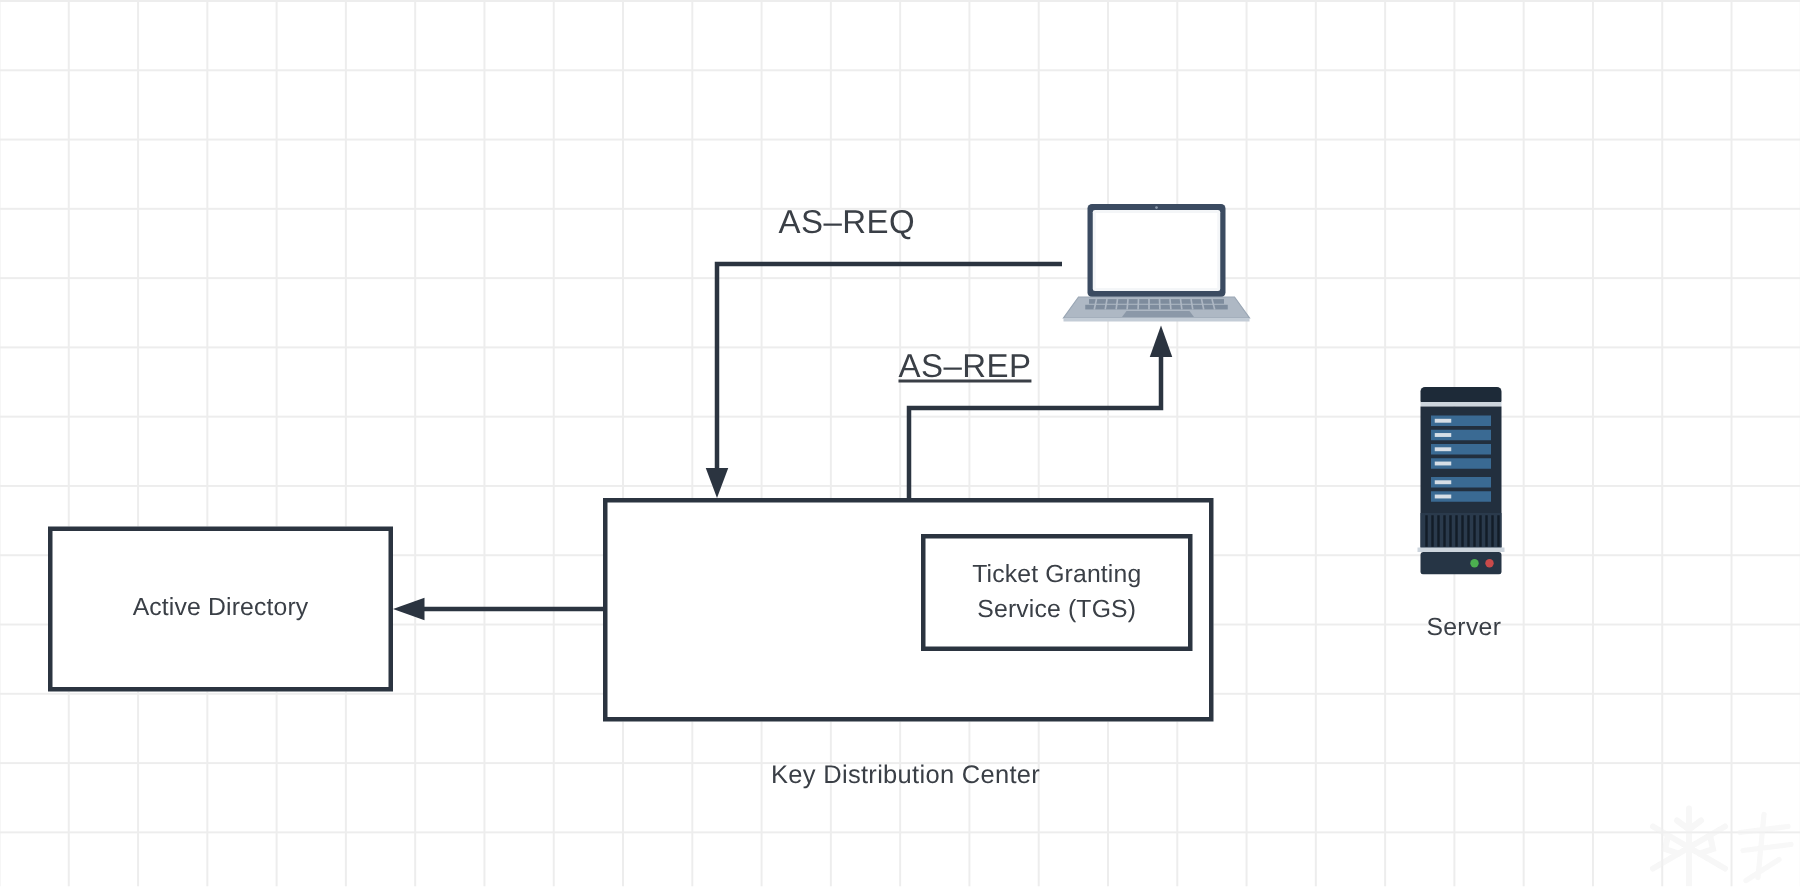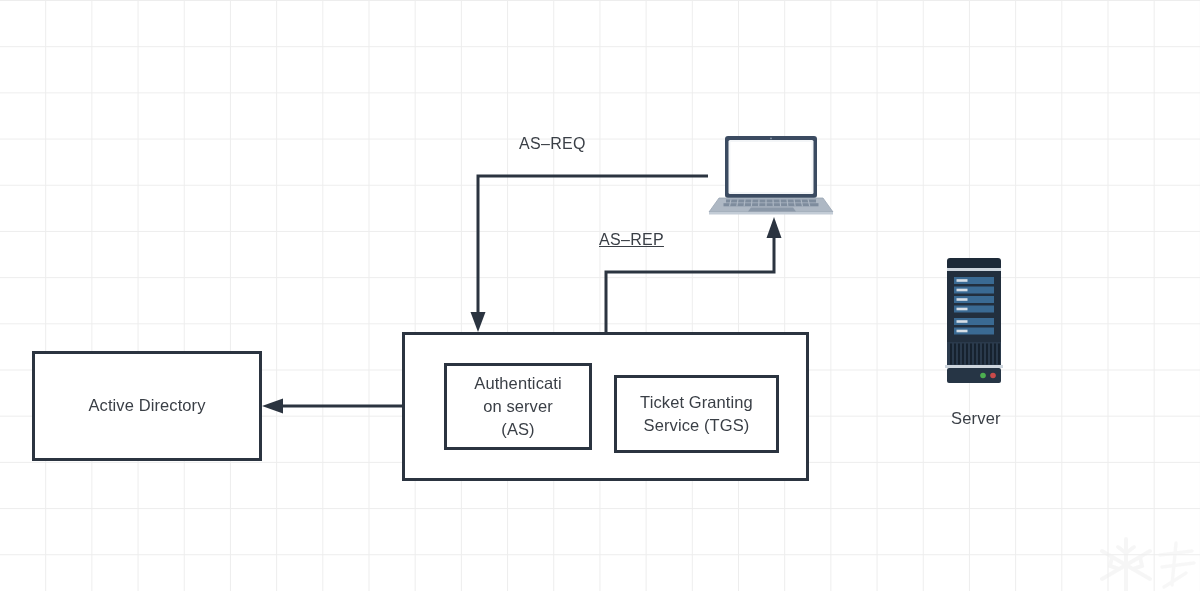--- a/index.html
+++ b/index.html
@@ -38,39 +38,39 @@
     font-size: 16.5px;
     line-height: 1.42;
     color: #3a3f46;
     letter-spacing: 0.1px;
     padding: 0 6px;
   }
 
   #ad-box      { left: 32px;  top: 351px; width: 230px; height: 110px; }
   #kdc-box     { left: 402px; top: 332px; width: 407px; height: 149px; border-width: 3px; }
   #as-box      { left: 444px; top: 363px; width: 148px; height: 87px;  border-width: 3px; }
-  #tgs-box     { left: 614px; top: 375px; width: 165px; height: 78px;  border-width: 3px; }
+  #tgs-box     { left: 614px; top: 356px; width: 181px; height: 78px;  border-width: 3px; }
 
   #as-box .node-label  { font-size: 16.5px; line-height: 1.40; }
   #tgs-box .node-label { font-size: 16.5px; line-height: 1.40; }
 
   
   .caption {
     position: absolute;
     font-size: 17px;
     color: #3a3f46;
     white-space: nowrap;
     letter-spacing: 0.2px;
   }
   #kdc-caption    { left: 514px; top: 507px; }
   #server-caption { left: 951px; top: 409px; font-size: 16.5px; text-align: right; }
 
   .edge-label {
     position: absolute;
-    font-size: 16px;
+    font-size: 22px;
     color: #3a3f46;
     white-space: nowrap;
     letter-spacing: 0.3px;
   }
   #as-req-label { left: 519px; top: 135px; }
   #as-rep-label { left: 599px; top: 231px; text-decoration: underline; }
 
   
   #edges {
     position: absolute;
@@ -128,28 +128,26 @@
       <polygon points="262,406 283,398.5 283,413.5"></polygon>
     </g>
   </svg>
 
   <div class="node-box" id="ad-box">
     <span class="node-label">Active Directory</span>
   </div>
 
   <div class="node-box" id="kdc-box"></div>
 
-  <div class="node-box" id="as-box">
-    <span class="node-label" id="as-label">Authenticati<br>on server<br>(AS)</span>
-  </div>
 
   <div class="node-box" id="tgs-box">
     <span class="node-label" id="tgs-label">Ticket Granting<br>Service (TGS)</span>
   </div>
 
+  <div class="caption" id="kdc-caption">Key Distribution Center</div>
 
   <div class="edge-label" id="as-req-label">AS–REQ</div>
   <div class="edge-label" id="as-rep-label">AS–REP</div>
 
   <svg id="laptop" viewBox="0 0 128 82" xmlns="http://www.w3.org/2000/svg">
 
     <rect x="18" y="0" width="92" height="62" rx="3" ry="3" fill="#3b4b61"></rect>
     <rect x="21.5" y="4" width="85" height="54" rx="1.5" ry="1.5" fill="#f4f6f8"></rect>
     <rect x="23.5" y="6" width="81" height="50" fill="#ffffff"></rect>
     <circle cx="64" cy="2.4" r="0.9" fill="#8b99ab"></circle>

